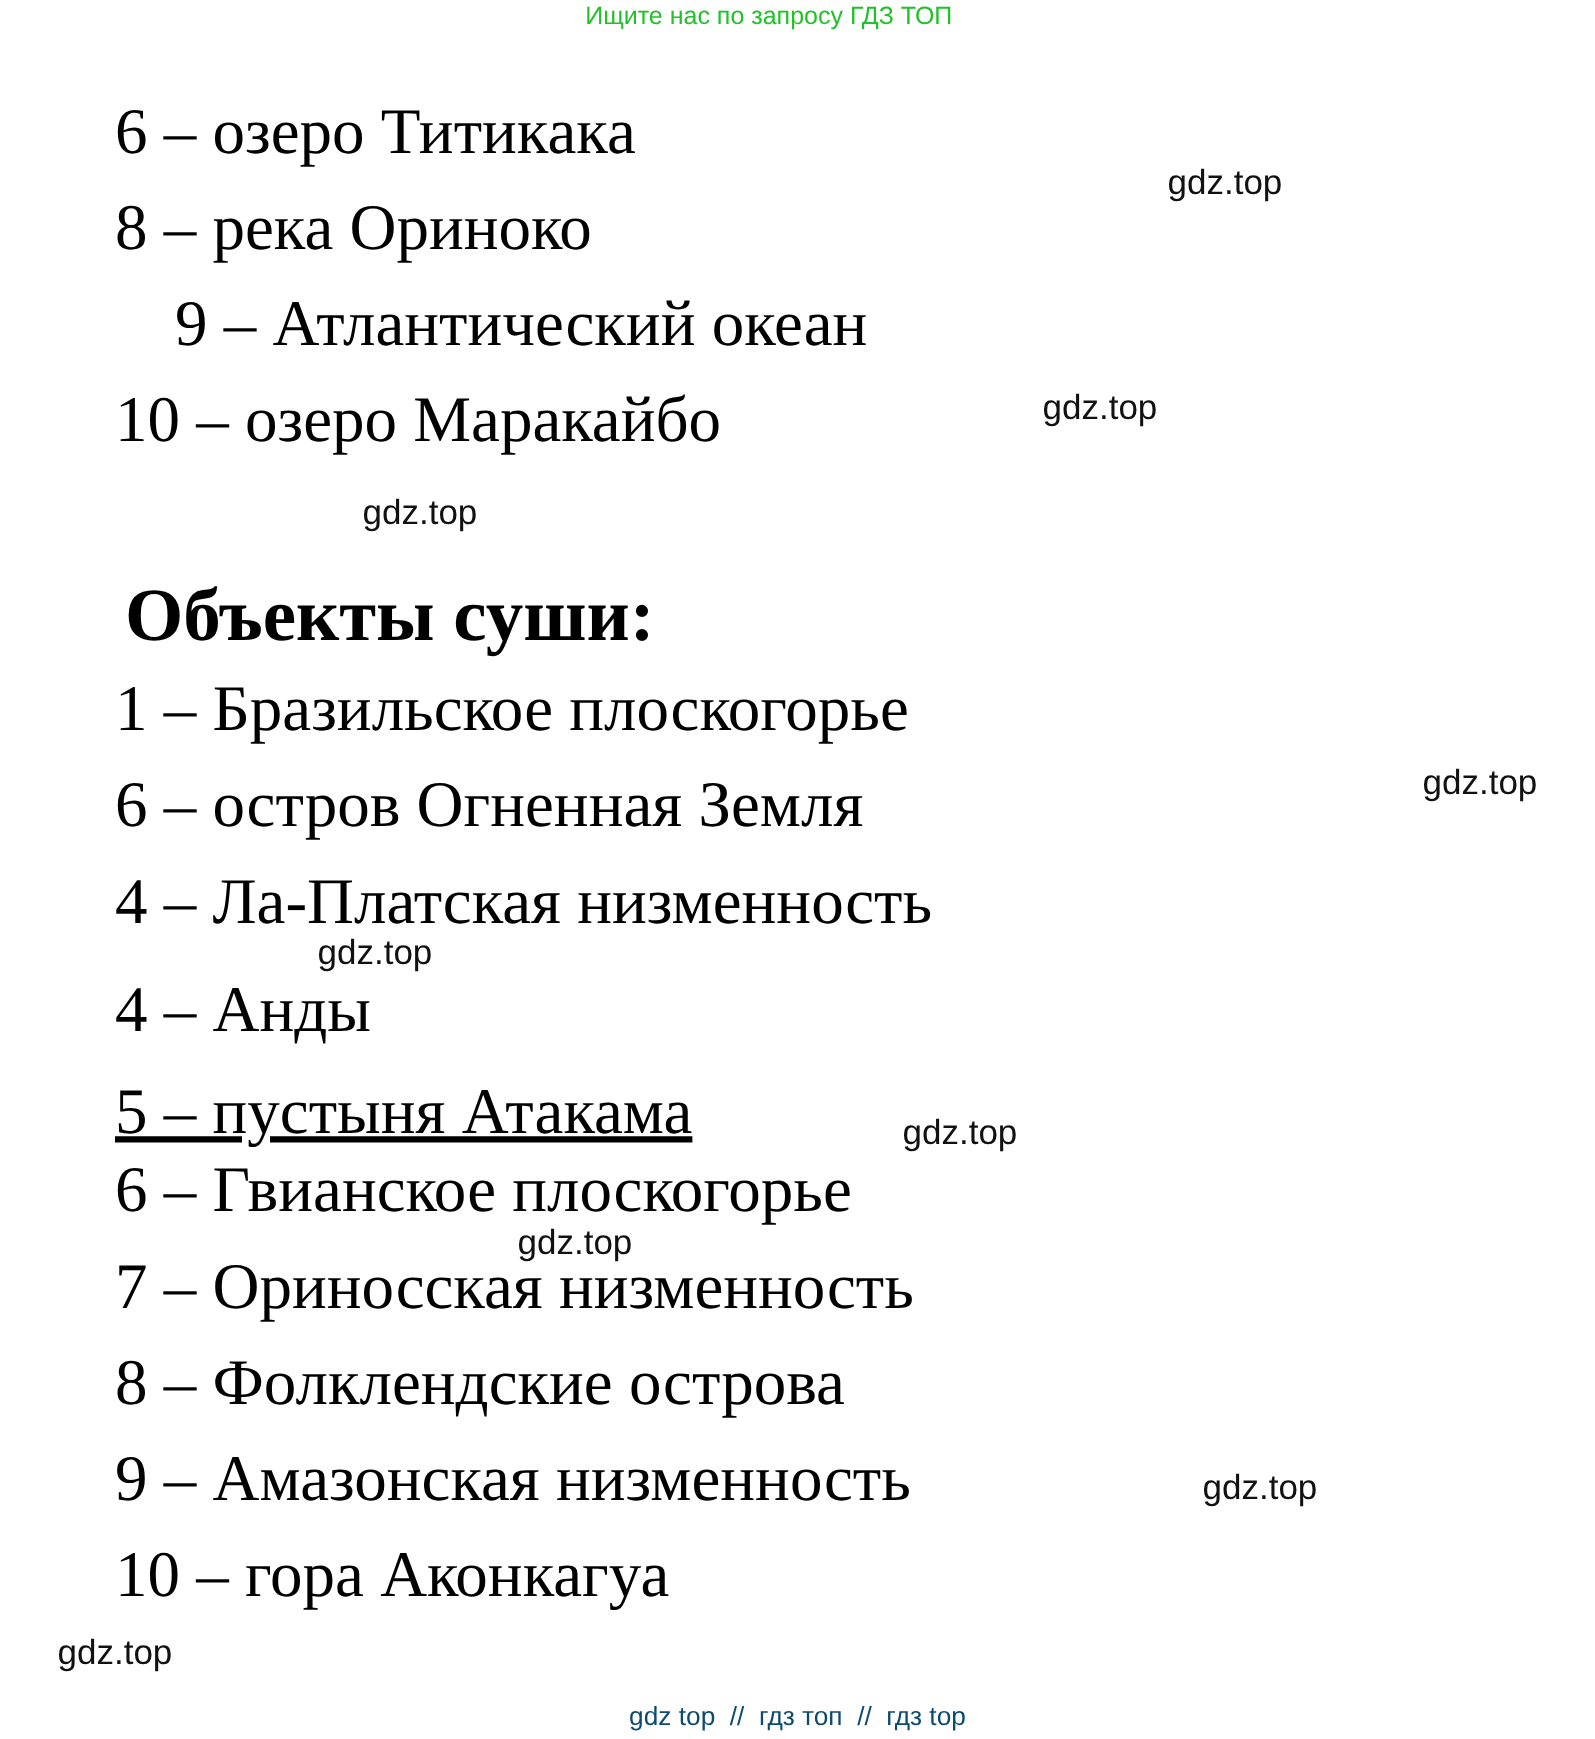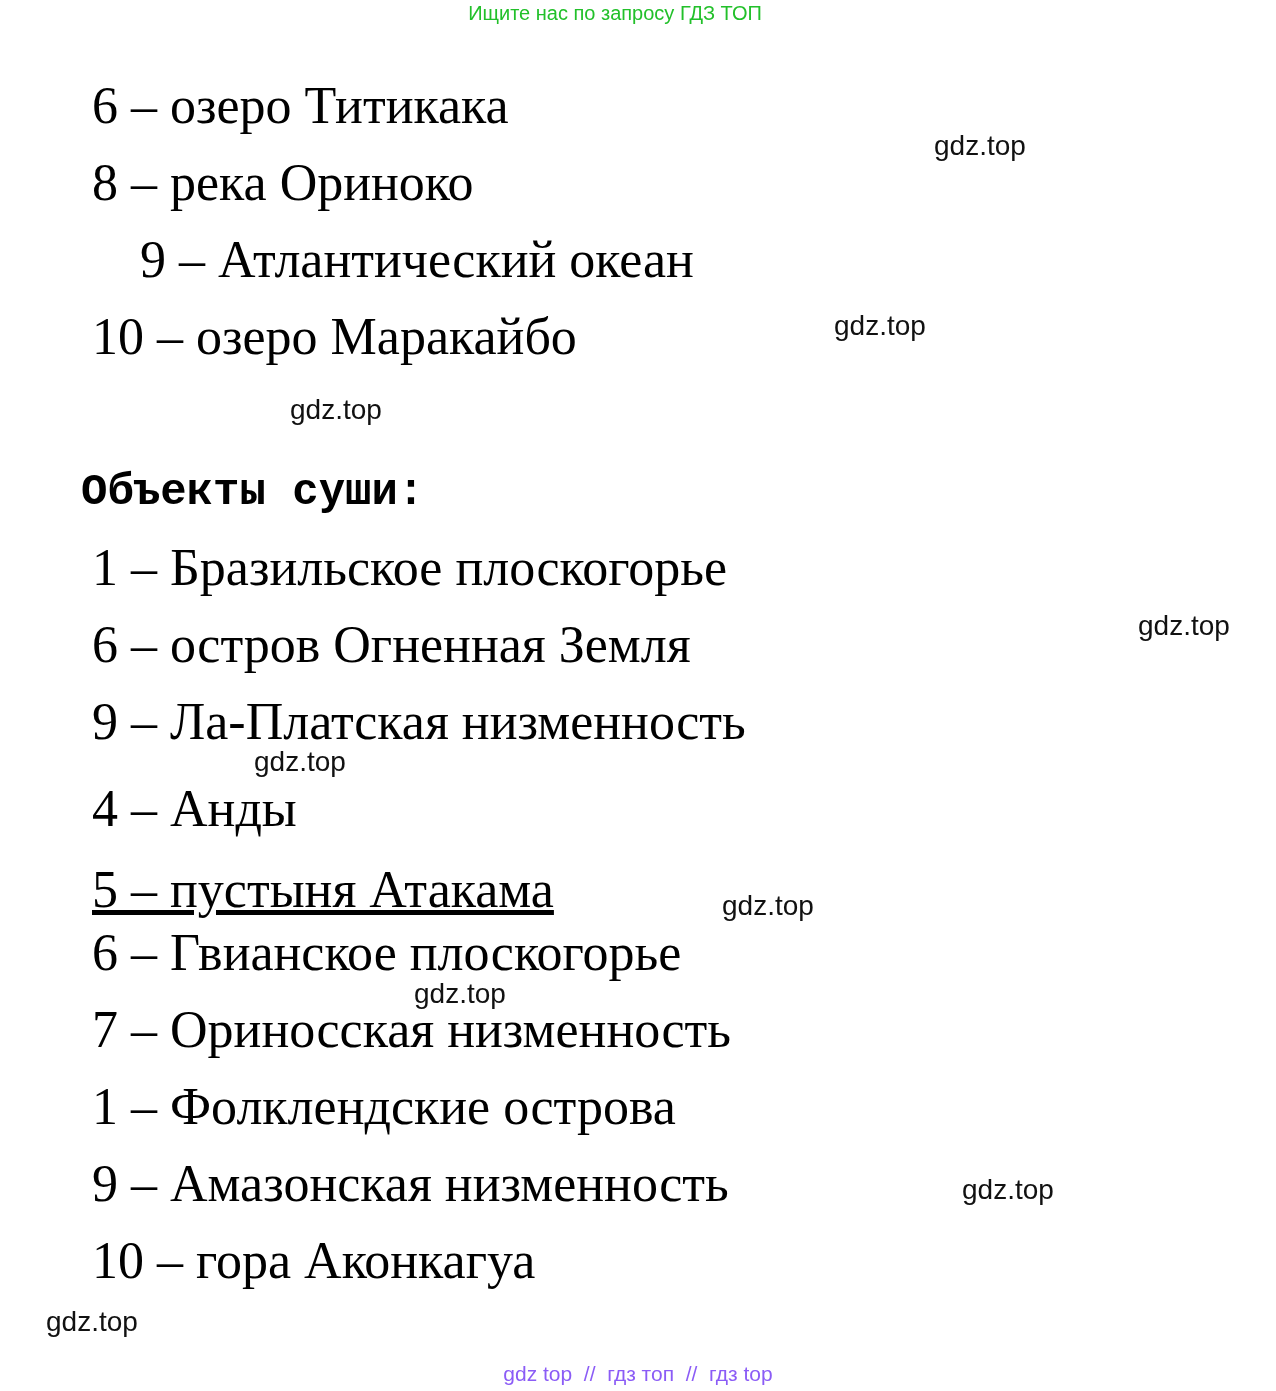--- a/index.html
+++ b/index.html
@@ -28,71 +28,70 @@
     }
     .line {
       position: absolute;
       left: 92px;
       font-size: 52px;
       line-height: 60px;
       white-space: nowrap;
     }
     .heading {
       position: absolute;
-      left: 81px;
-      font-size: 44px;
+      left: 100px;
+      font-size: 60px;
       line-height: 60px;
       font-weight: bold;
       white-space: nowrap;
-      font-family: Liberation Mono, monospace;
     }
     .watermark {
       position: absolute;
       font-family: "Liberation Sans", sans-serif;
       font-size: 28px;
       line-height: 32px;
       color: #111111;
       white-space: nowrap;
     }
     .footer {
       position: absolute;
       left: 0;
       top: 1360px;
       width: 1276px;
       text-align: center;
       font-family: "Liberation Sans", sans-serif;
       font-size: 21px;
       line-height: 28px;
-      color: #8b5cf6;
+      color: #0c4a6e;
       white-space: pre;
     }
   </style>
 </head>
 <body>
 
 <div class="top-banner">Ищите нас по запросу ГДЗ ТОП</div>
 
 <div>
   <div class="line" style="top:76px;">6 – озеро Титикака</div>
   <div class="line" style="top:153px;">8 – река Ориноко</div>
   <div class="line" style="top:230px;margin-left:48px;">9 – Атлантический океан</div>
   <div class="line" style="top:307px;">10 – озеро Маракайбо</div>
 </div>
 
 <div class="heading" style="top:462px;">Объекты суши:</div>
 
 <div>
   <div class="line" style="top:538px;">1 – Бразильское плоскогорье</div>
   <div class="line" style="top:615px;">6 – остров Огненная Земля</div>
-  <div class="line" style="top:692px;">9 – Ла-Платская низменность</div>
+  <div class="line" style="top:692px;">4 – Ла-Платская низменность</div>
   <div class="line" style="top:779px;">4 – Анды</div>
   <div class="line" style="top:860px;text-decoration:underline;">5 – пустыня Атакама</div>
   <div class="line" style="top:923px;">6 – Гвианское плоскогорье</div>
   <div class="line" style="top:1000px;text-align:right;">7 – Ориносская низменность</div>
-  <div class="line" style="top:1077px;">1 – Фолклендские острова</div>
+  <div class="line" style="top:1077px;">8 – Фолклендские острова</div>
   <div class="line" style="top:1154px;">9 – Амазонская низменность</div>
   <div class="line" style="top:1231px;">10 – гора Аконкагуа</div>
 </div>
 
 <div class="watermark" style="left:934px; top:130px;">gdz.top</div>
 <div class="watermark" style="left:834px; top:310px;">gdz.top</div>
 <div class="watermark" style="left:290px; top:394px;">gdz.top</div>
 <div class="watermark" style="left:1138px; top:610px;">gdz.top</div>
 <div class="watermark" style="left:254px; top:746px;">gdz.top</div>
 <div class="watermark" style="left:722px; top:890px;">gdz.top</div>

